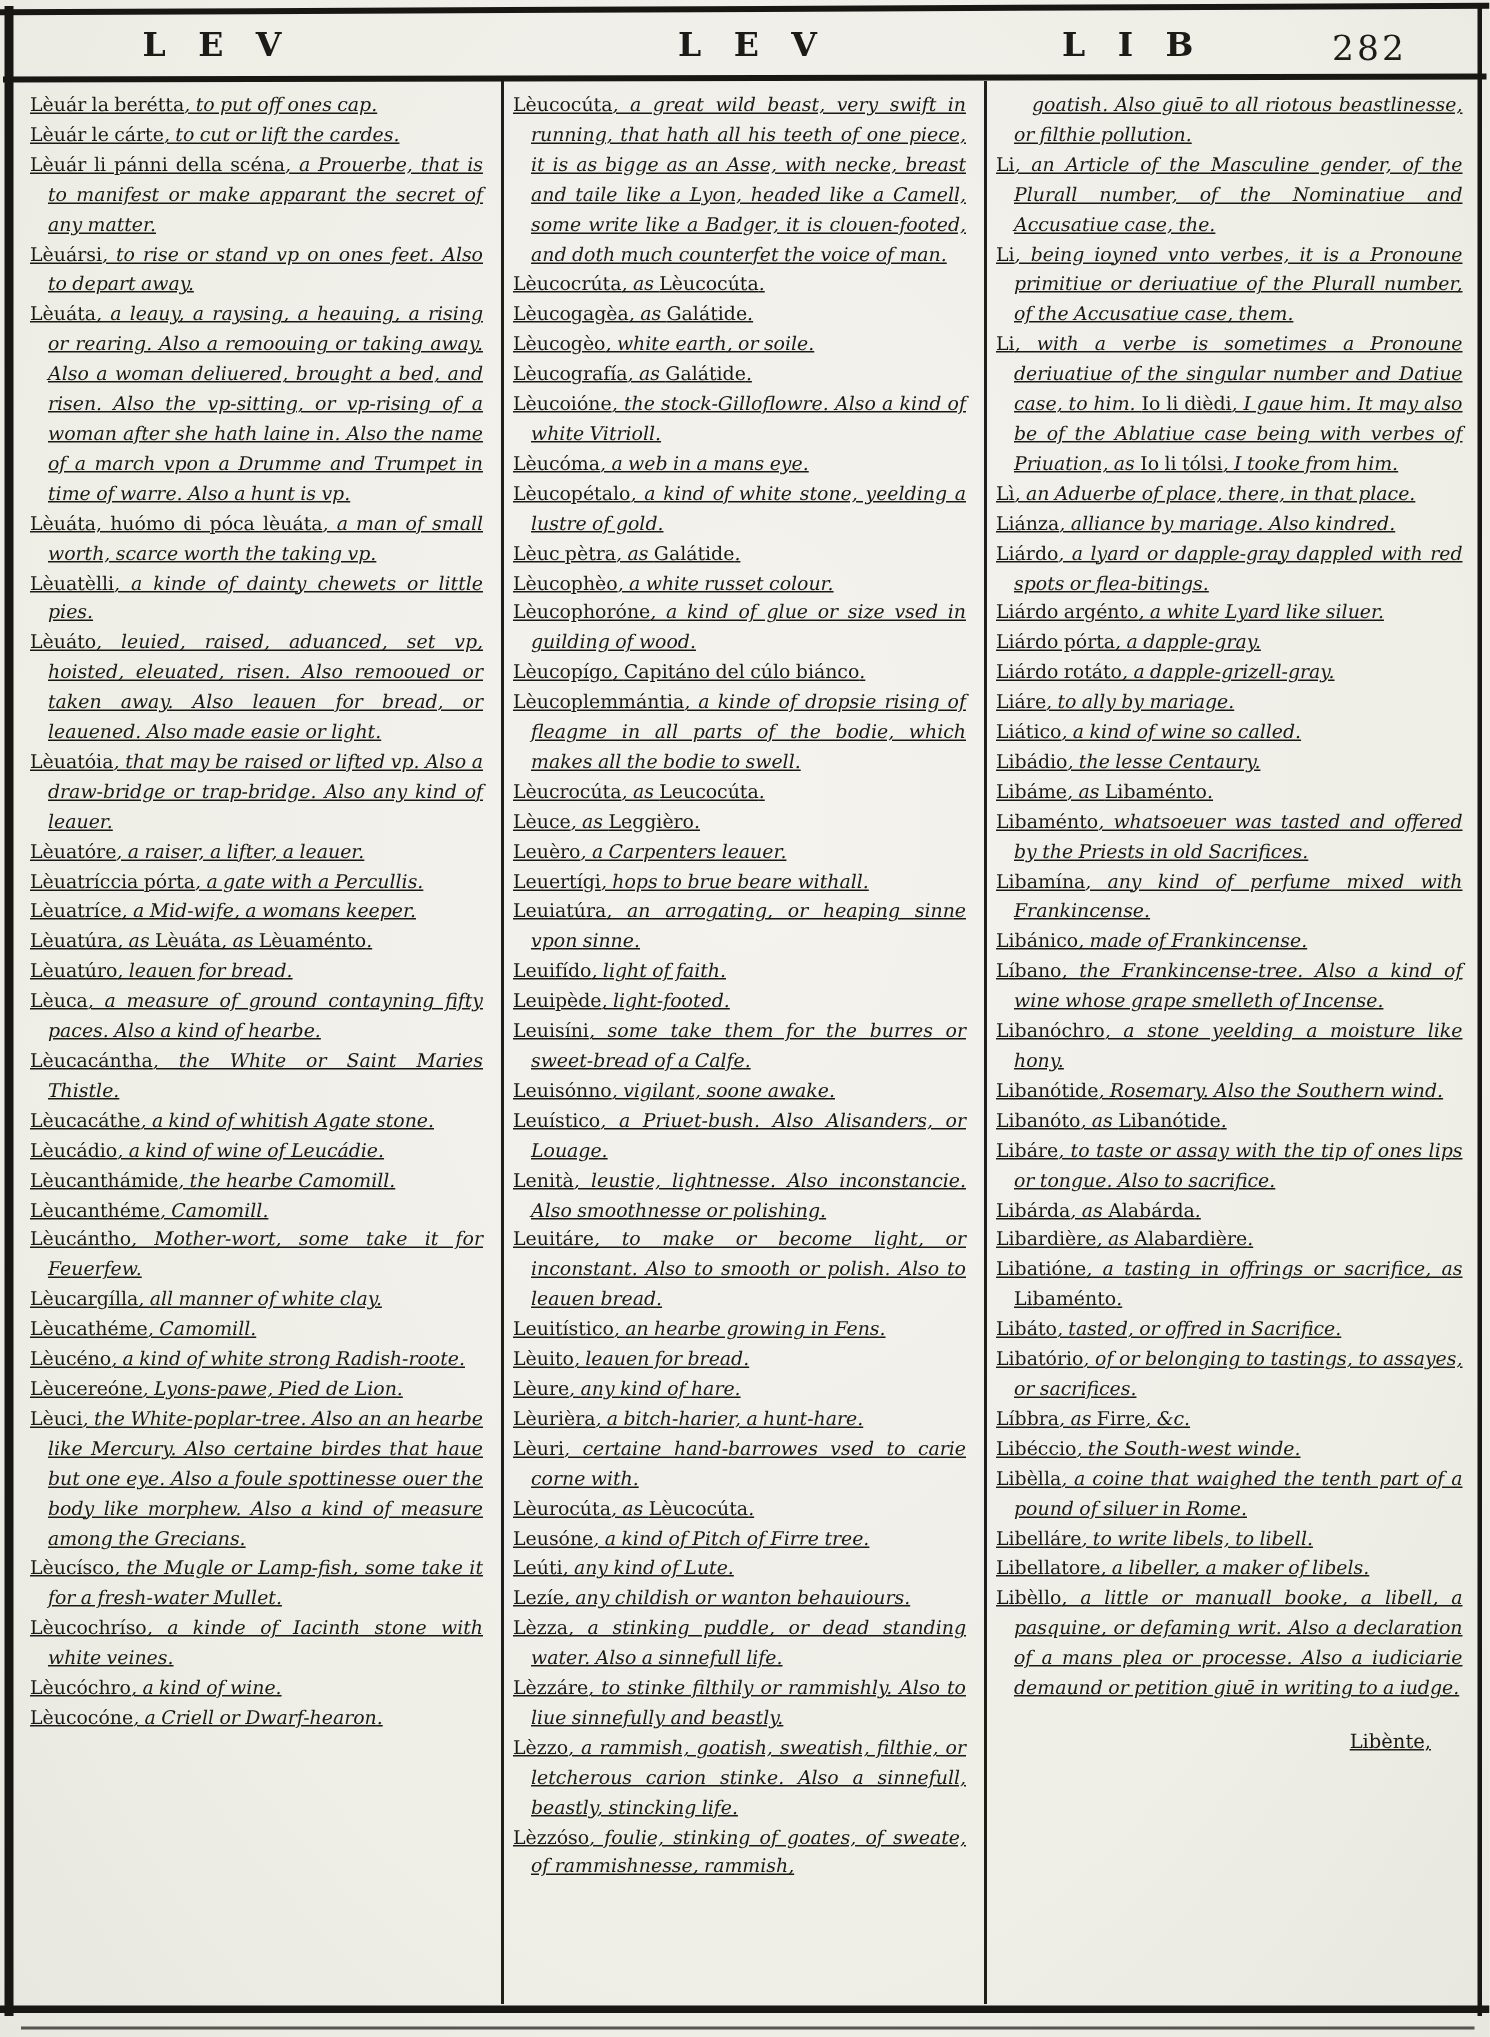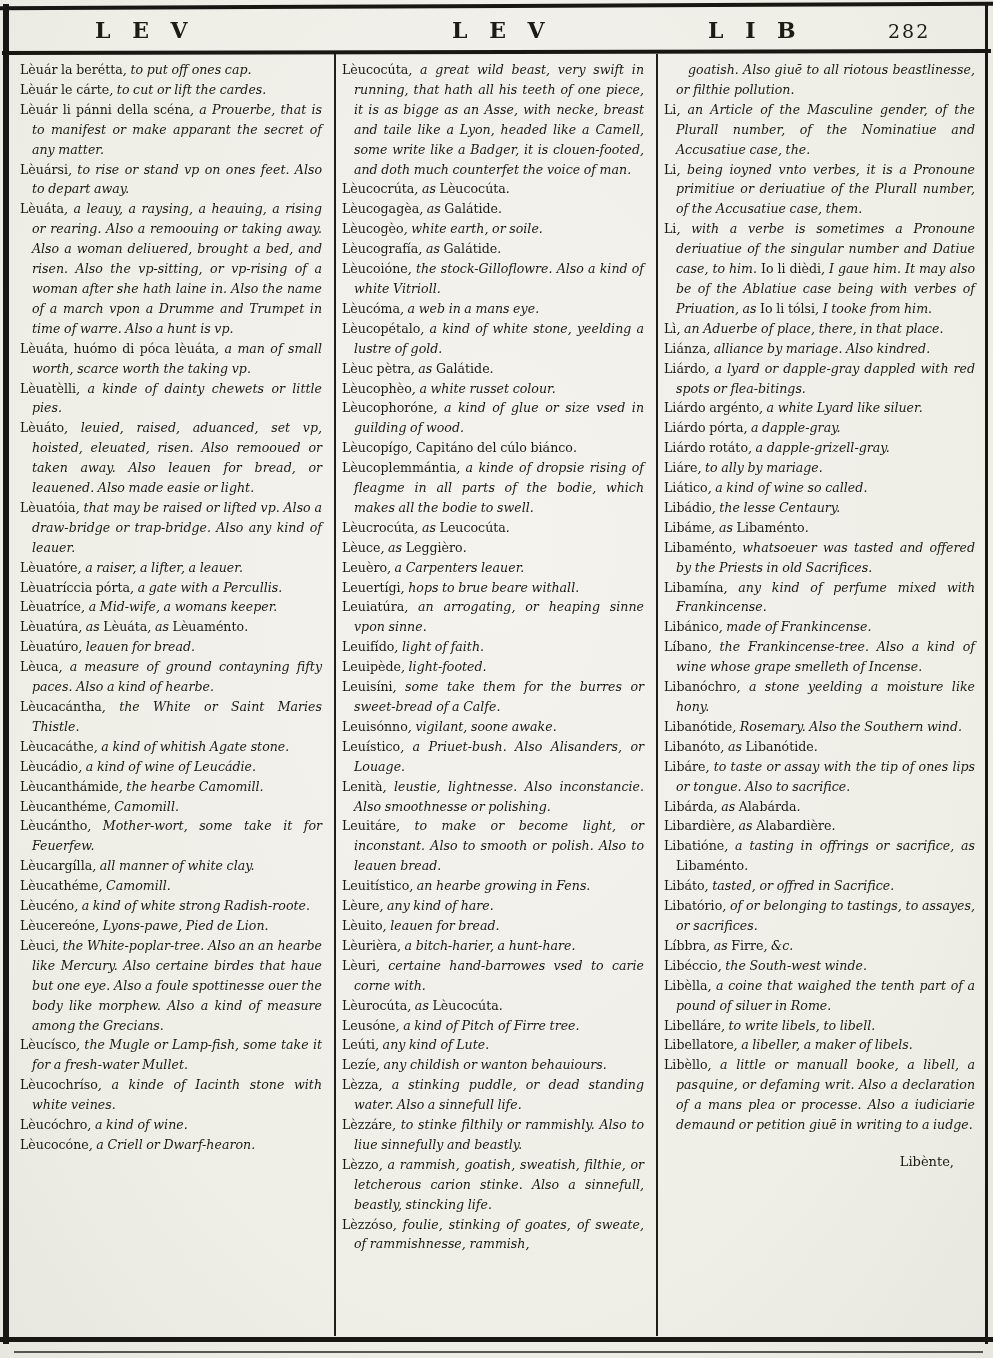--- a/index.html
+++ b/index.html
@@ -23,25 +23,25 @@
 
   
   #header{position:absolute;top:8px;left:0;right:0;height:42px;}
   .running-title{
     position:absolute;top:9px;font-size:22px;letter-spacing:7px;
     font-weight:bold;color:#1c1b17;white-space:nowrap;
   }
   #rt-left{left:95px;}
   #rt-center{left:452px;}
   #rt-right{left:708px;}
-  #page-number{position:absolute;top:12px;left:888px;font-size:19px;letter-spacing:2px;color:#1c1b17;}
+  #page-number{position:absolute;top:12px;left:888px;font-size:23px;letter-spacing:2px;color:#1c1b17;}
 
   
   #main{position:absolute;top:60px;left:12px;right:8px;bottom:24px;display:flex;}
-  .col{height:100%;overflow:hidden;}
+  .col{height:100%;overflow:hidden;text-decoration:underline;}
   #col-0{width:318px;padding:0 8px 0 8px;box-sizing:border-box;}
   #col-1{width:322px;padding:0 8px 0 12px;box-sizing:border-box;}
   #col-2{width:333px;padding:0 10px 0 12px;box-sizing:border-box;}
 
   .entry{
     margin:0;font-size:12.6px;line-height:19.9px;
     text-align:justify;text-indent:-12px;padding-left:12px;
     word-spacing:-0.4px;
   }
   .entry.cont{text-indent:12px;}
@@ -124,22 +124,22 @@
       <p class="entry"><span class="rom">Leuertígi</span><span class="ital">, hops to brue beare withall.</span></p>
       <p class="entry"><span class="rom">Leuiatúra</span><span class="ital">, an arrogating, or heaping sinne vpon sinne.</span></p>
       <p class="entry"><span class="rom">Leuifído</span><span class="ital">, light of faith.</span></p>
       <p class="entry"><span class="rom">Leuipède</span><span class="ital">, light-footed.</span></p>
       <p class="entry"><span class="rom">Leuisíni</span><span class="ital">, some take them for the burres or sweet-bread of a Calfe.</span></p>
       <p class="entry"><span class="rom">Leuisónno</span><span class="ital">, vigilant, soone awake.</span></p>
       <p class="entry"><span class="rom">Leuístico</span><span class="ital">, a Priuet-bush. Also Alisanders, or Louage.</span></p>
       <p class="entry"><span class="rom">Lenità</span><span class="ital">, leustie, lightnesse. Also inconstancie. Also smoothnesse or polishing.</span></p>
       <p class="entry"><span class="rom">Leuitáre</span><span class="ital">, to make or become light, or inconstant. Also to smooth or polish. Also to leauen bread.</span></p>
       <p class="entry"><span class="rom">Leuitístico</span><span class="ital">, an hearbe growing in Fens.</span></p>
+      <p class="entry"><span class="rom">Lèuito</span><span class="ital">, leauen for bread.</span></p>
       <p class="entry"><span class="rom">Lèure</span><span class="ital">, any kind of hare.</span></p>
-      <p class="entry"><span class="rom">Lèuito</span><span class="ital">, leauen for bread.</span></p>
       <p class="entry"><span class="rom">Lèurièra</span><span class="ital">, a bitch-harier, a hunt-hare.</span></p>
       <p class="entry"><span class="rom">Lèuri</span><span class="ital">, certaine hand-barrowes vsed to carie corne with.</span></p>
       <p class="entry"><span class="rom">Lèurocúta</span><span class="ital">, as </span><span class="rom">Lèucocúta</span><span class="ital">.</span></p>
       <p class="entry"><span class="rom">Leusóne</span><span class="ital">, a kind of Pitch of Firre tree.</span></p>
       <p class="entry"><span class="rom">Leúti</span><span class="ital">, any kind of Lute.</span></p>
       <p class="entry"><span class="rom">Lezíe</span><span class="ital">, any childish or wanton behauiours.</span></p>
       <p class="entry"><span class="rom">Lèzza</span><span class="ital">, a stinking puddle, or dead standing water. Also a sinnefull life.</span></p>
       <p class="entry"><span class="rom">Lèzzáre</span><span class="ital">, to stinke filthily or rammishly. Also to liue sinnefully and beastly.</span></p>
       <p class="entry"><span class="rom">Lèzzo</span><span class="ital">, a rammish, goatish, sweatish, filthie, or letcherous carion stinke. Also a sinnefull, beastly, stincking life.</span></p>
       <p class="entry"><span class="rom">Lèzzóso</span><span class="ital">, foulie, stinking of goates, of sweate, of rammishnesse, rammish,</span></p>

